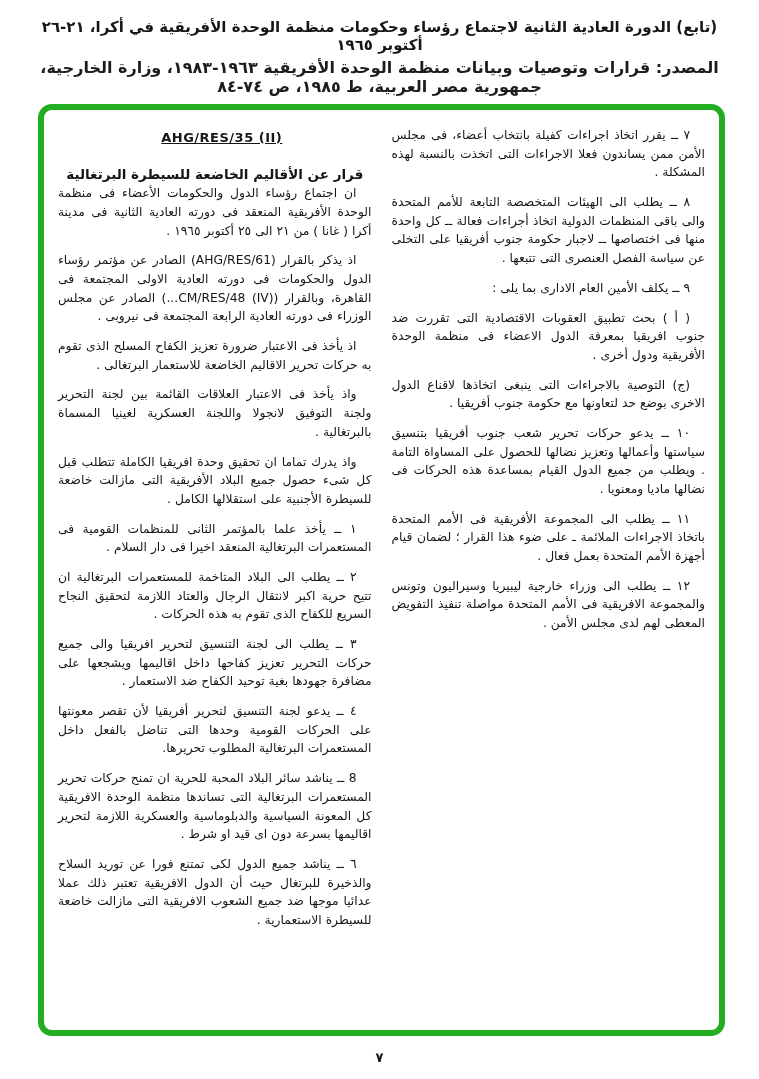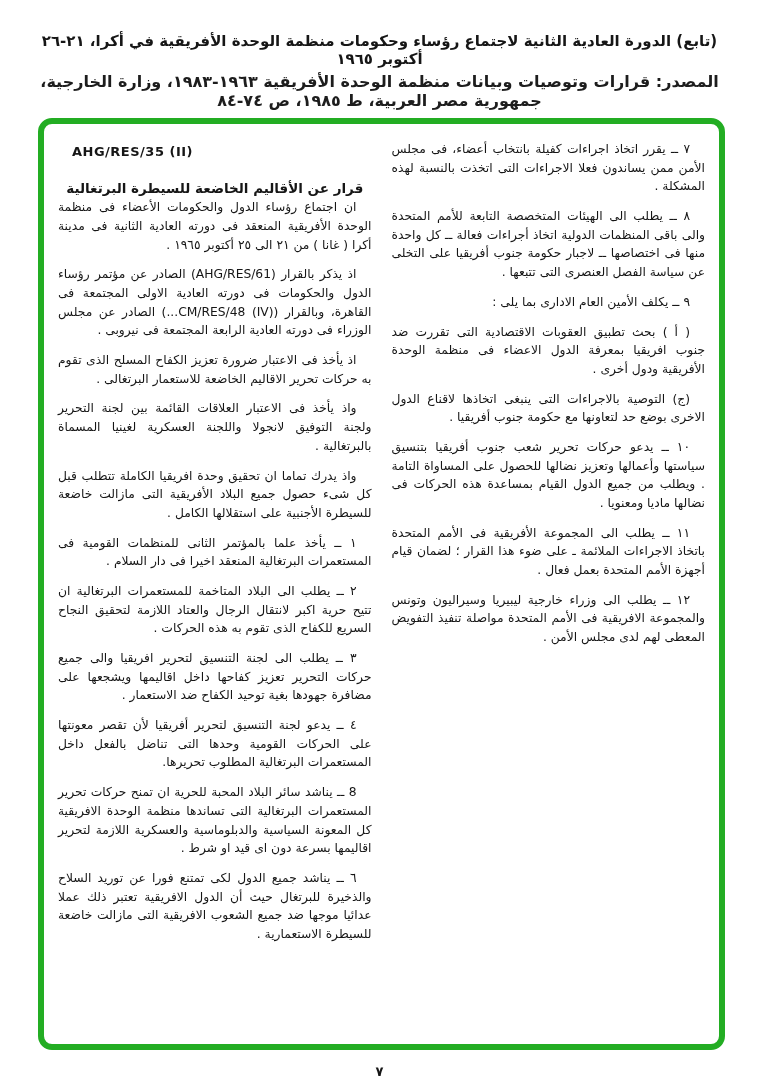--- a/index.html
+++ b/index.html
@@ -10,21 +10,21 @@
   body{
     width:759px;height:1079px;
     background:#ffffff;
     font-family:"DejaVu Sans",sans-serif;
     color:var(--ink);
     overflow:hidden;
   }
   .page{
     width:759px;height:1079px;
     box-sizing:border-box;
-    padding:26px 16px 0;
+    padding:12px 16px 0;
   }
   
   .hdr{direction:rtl;text-align:center;}
   .hdr-title{
     font-weight:bold;
     font-size:15px;
     letter-spacing:0;
     margin:6px 8px 4px;
   }
   .hdr-source{
@@ -53,25 +53,26 @@
     line-height:1.52;
     text-align:justify;
     color:var(--ink);
   }
   .col p{
     margin:0 0 11px;
     text-indent:15px;
   }
   .doc-ref{
     direction:ltr;
-    text-align:left;
+    text-align:center;
     font-weight:bold;
     font-size:13px;
     margin:2px 0 16px 14px;
     letter-spacing:.5px;
+    text-decoration:underline;
   }
   .res-title{
     font-size:13.5px;
     font-weight:bold;
     text-align:center;
     margin:0 0 0;
   }
   
   .page-number{
     text-align:center;

